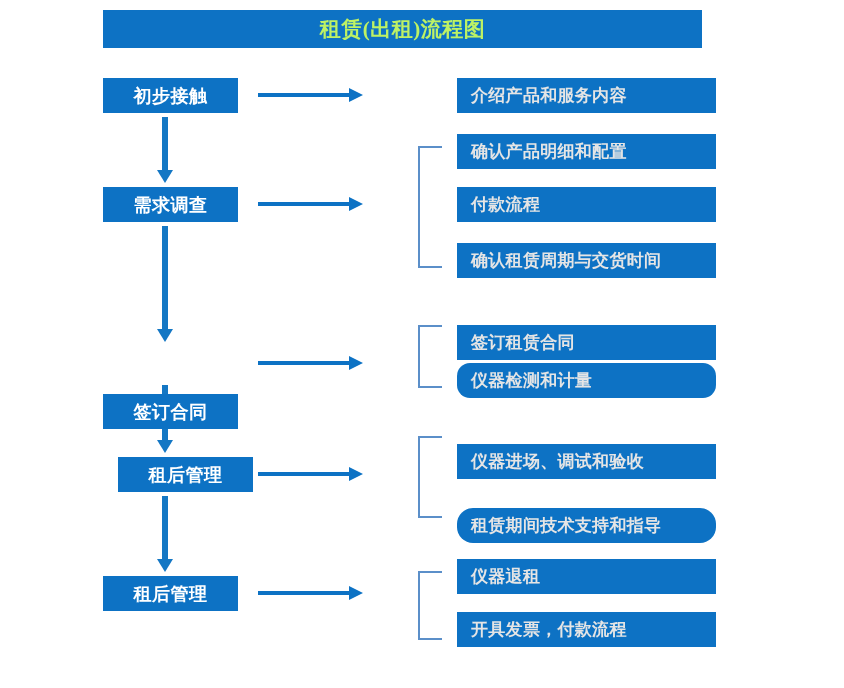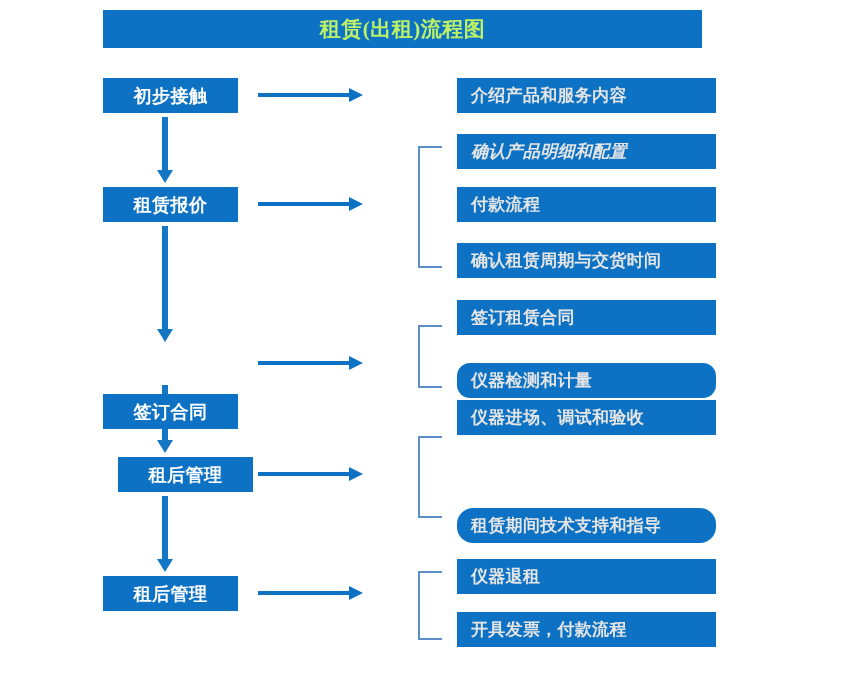--- a/index.html
+++ b/index.html
@@ -177,31 +177,31 @@
         <span class="shaft"></span>
         <span class="head"></span>
       </div>
       <div class="h-arrow" style="left: 258px; top: 586px;">
         <span class="shaft"></span>
         <span class="head"></span>
       </div>
     </div>
   <div id="layer-stages">
       <div class="stage-box" style="left: 103px; top: 78px;">初步接触</div>
-      <div class="stage-box" style="left: 103px; top: 187px;">租赁报价</div>
+      <div class="stage-box" style="left: 103px; top: 187px;">需求调查</div>
       <div class="stage-box" style="left: 103px; top: 346px; margin-top: 48px;">签订合同</div>
       <div class="stage-box" style="left: 103px; top: 457px; margin-left: 15px;">租后管理</div>
       <div class="stage-box" style="left: 103px; top: 576px;">租后管理</div>
     </div>
   <div id="layer-details">
       <div class="detail-box" style="top: 78px;">介绍产品和服务内容</div>
-      <div class="detail-box" style="top: 134px; font-style: italic;">确认产品明细和配置</div>
+      <div class="detail-box" style="top: 134px;">确认产品明细和配置</div>
       <div class="detail-box" style="top: 187px;">付款流程</div>
       <div class="detail-box" style="top: 243px;">确认租赁周期与交货时间</div>
-      <div class="detail-box" style="top: 300px;">签订租赁合同</div>
+      <div class="detail-box" style="top: 325px;">签订租赁合同</div>
       <div class="detail-box" style="top: 363px; border-radius: 13px;">仪器检测和计量</div>
-      <div class="detail-box" style="top: 400px;">仪器进场、调试和验收</div>
+      <div class="detail-box" style="top: 444px;">仪器进场、调试和验收</div>
       <div class="detail-box" style="top: 508px; border-radius: 16px;">租赁期间技术支持和指导</div>
       <div class="detail-box" style="top: 559px;">仪器退租</div>
       <div class="detail-box" style="top: 612px;">开具发票，付款流程</div>
     </div>
 
 </div>
 
 </body></html>

